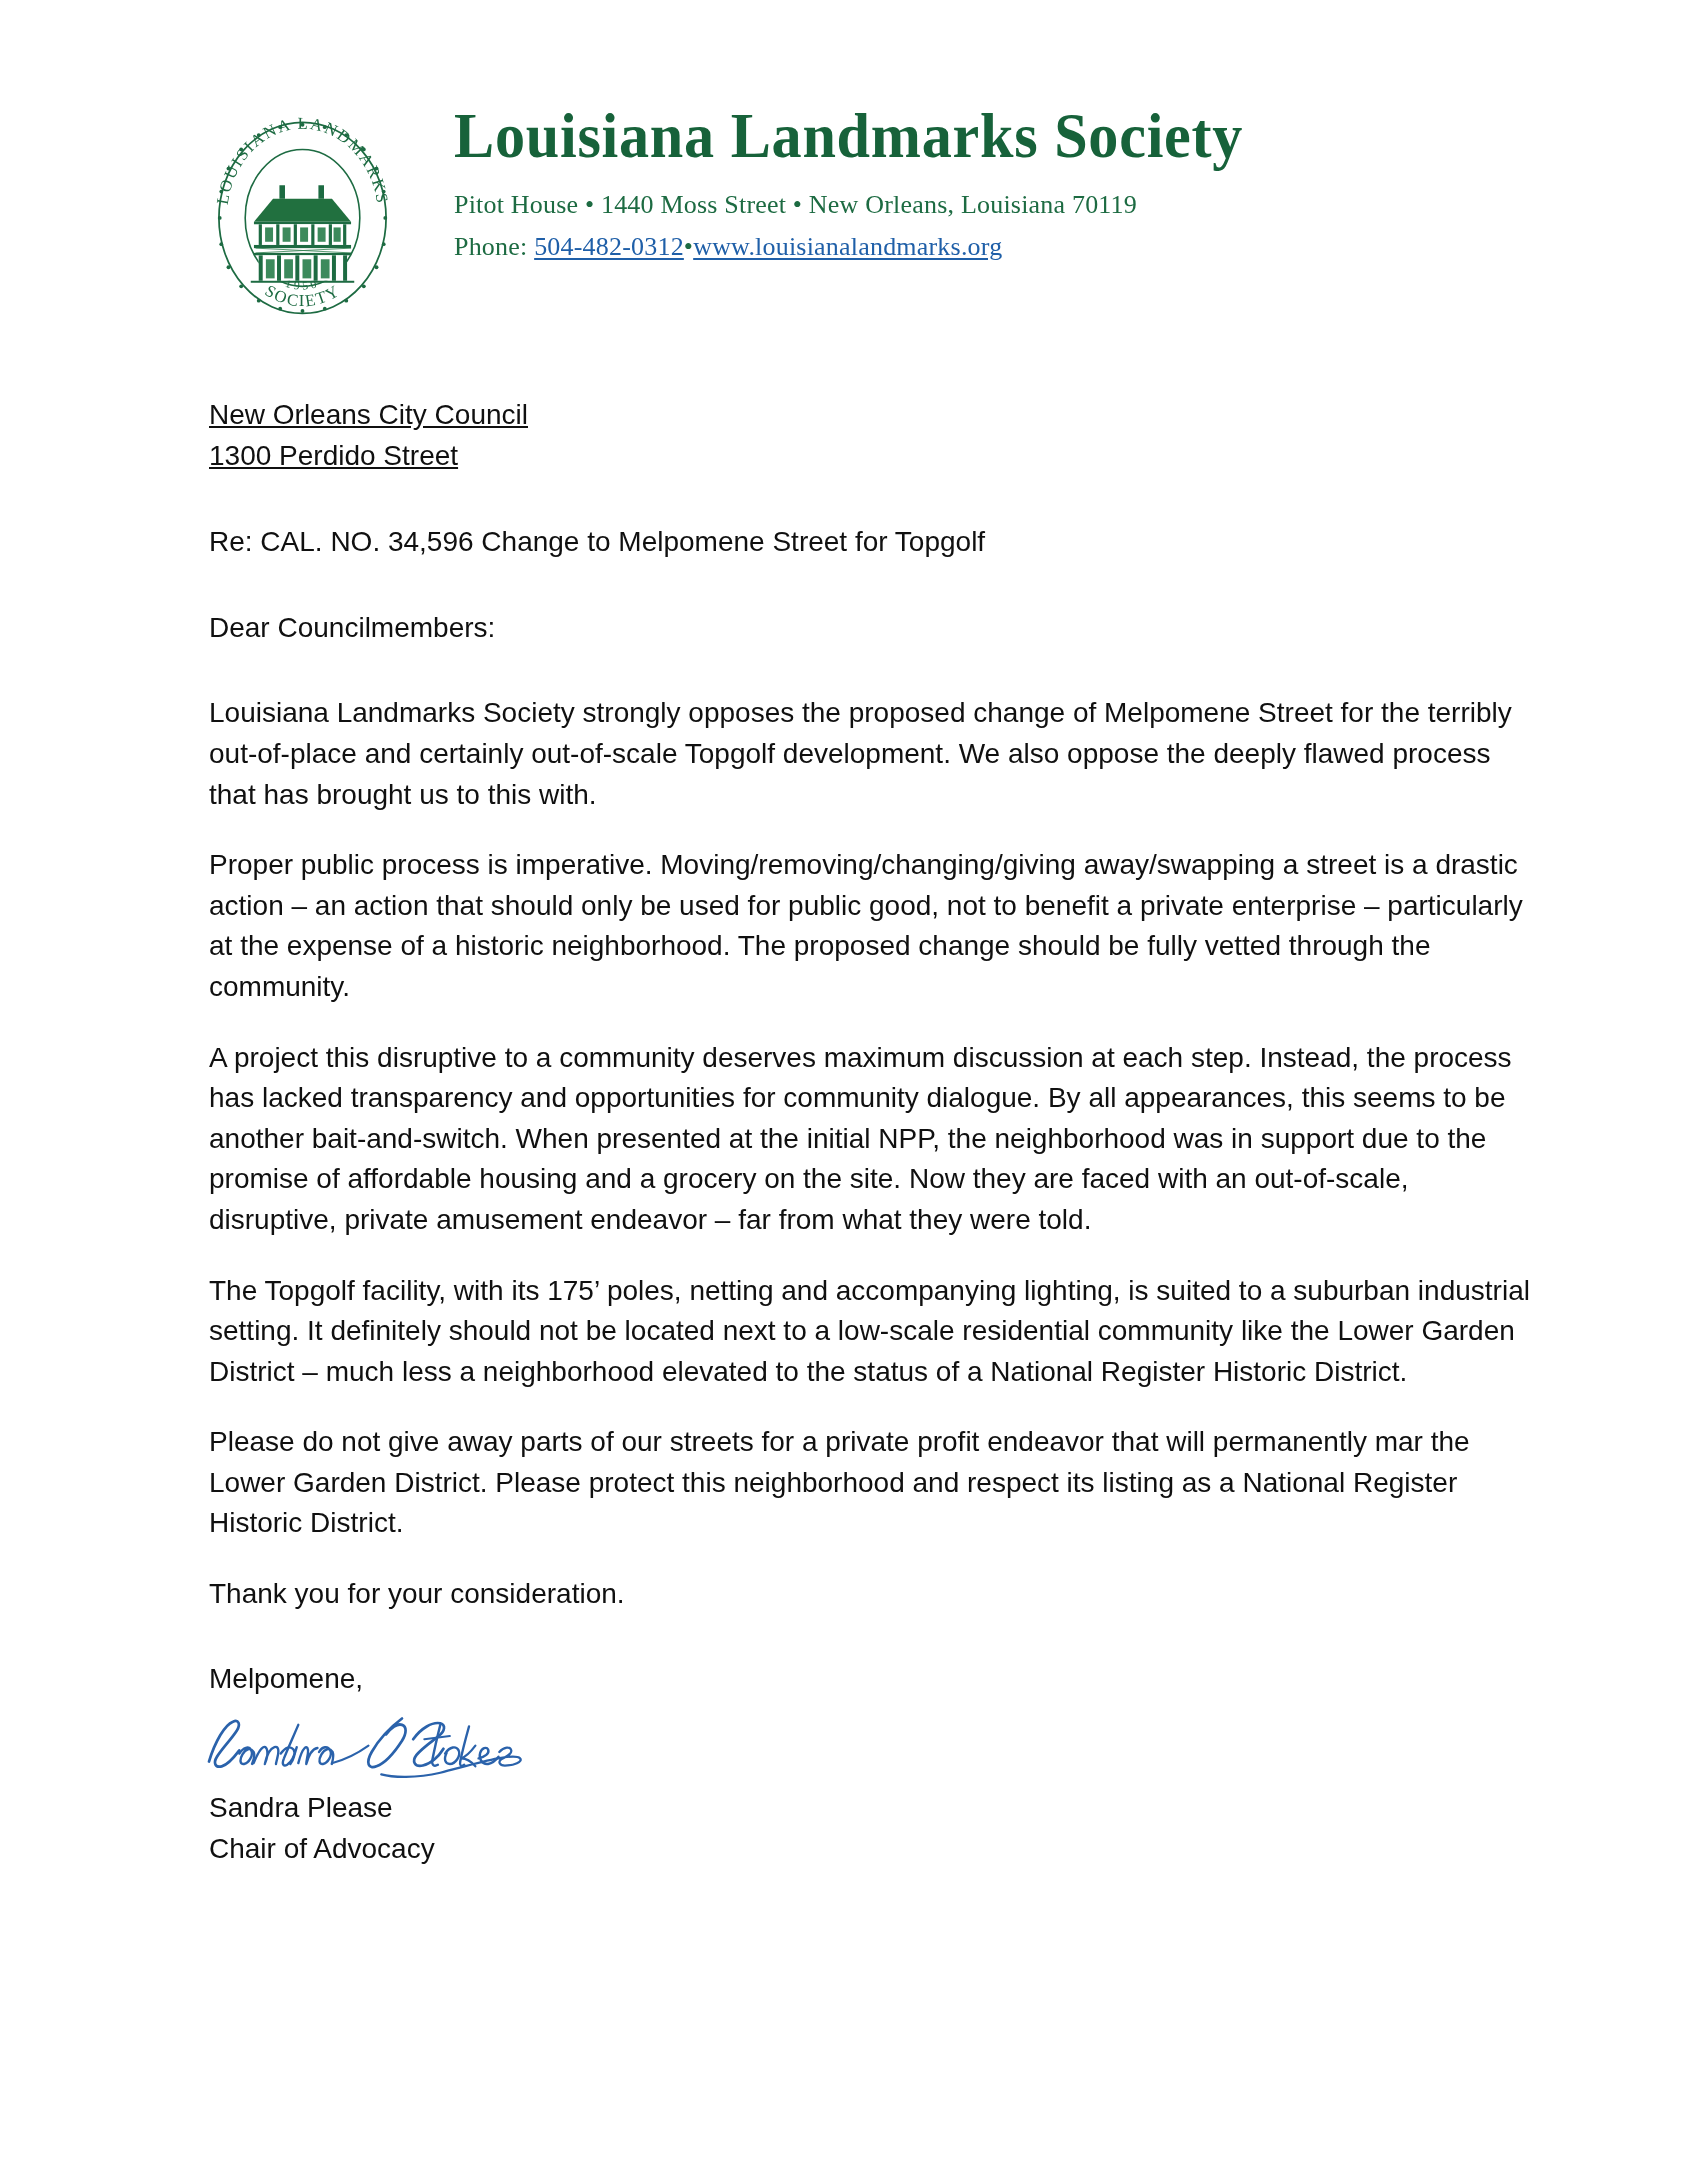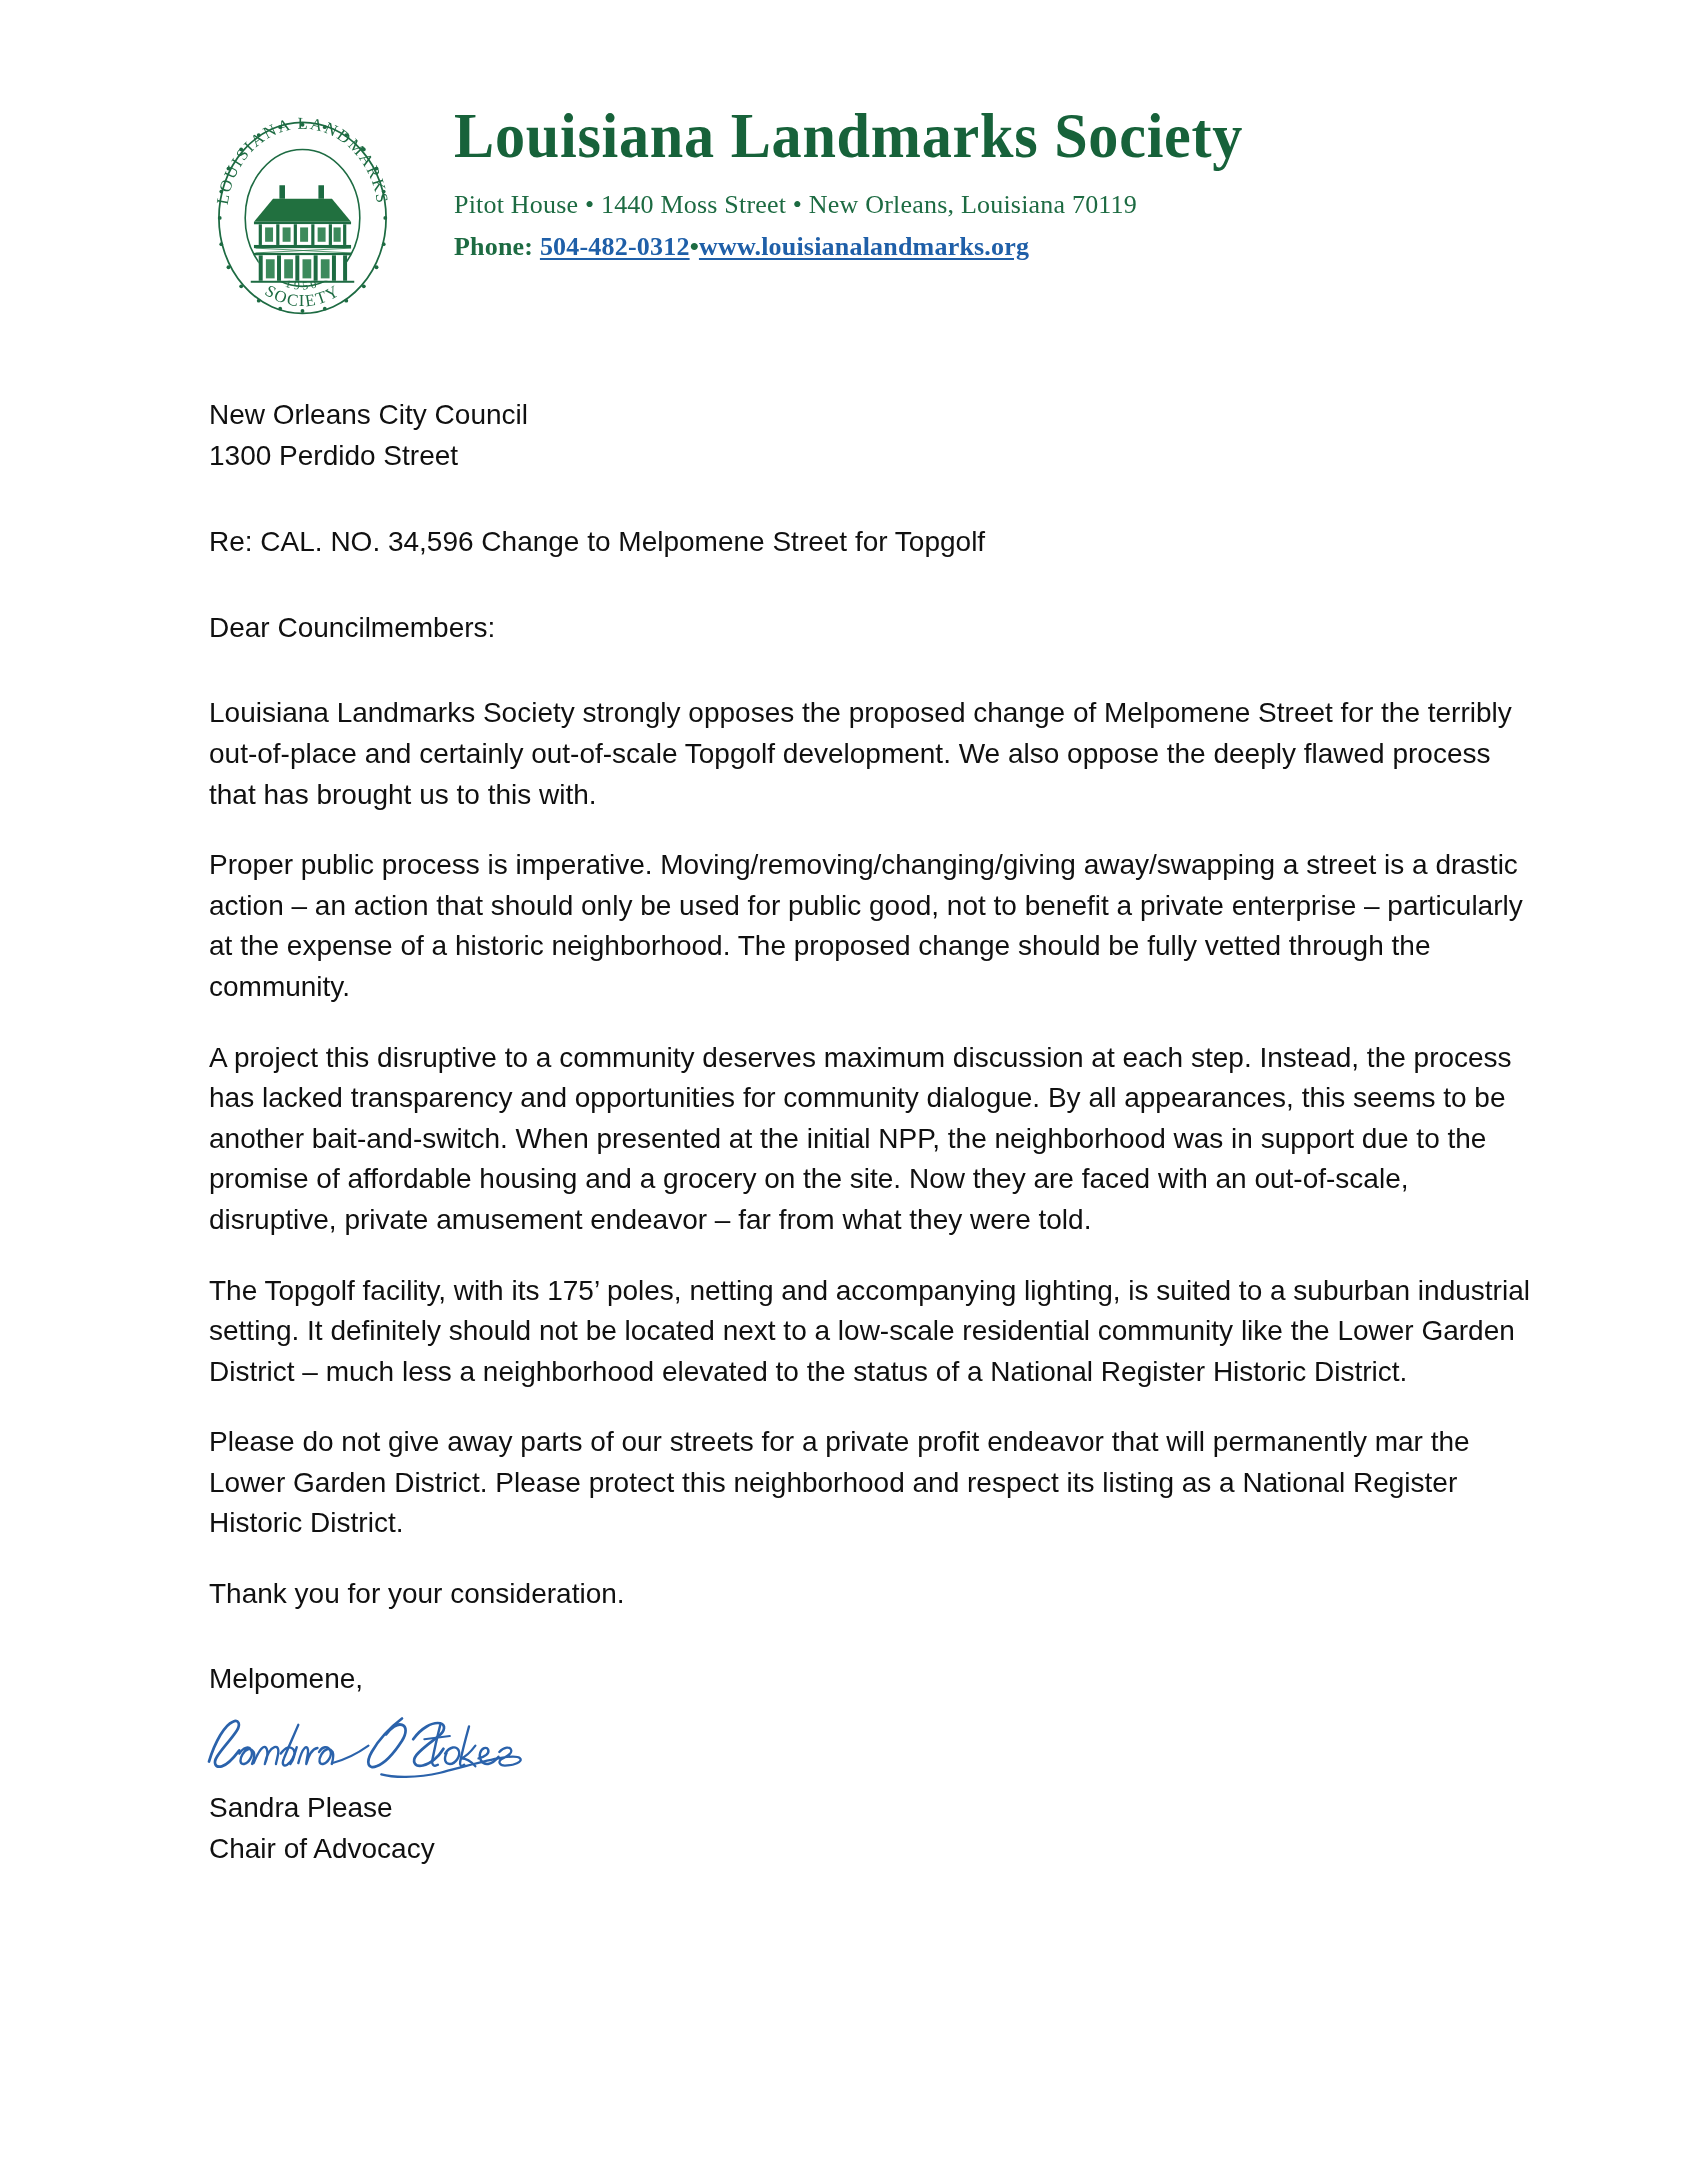--- a/index.html
+++ b/index.html
@@ -75,21 +75,20 @@
   }
 
   .org-phone-line {
     font-family: "Liberation Serif", serif;
     font-size: 26px;
     line-height: 1.42;
     color: #1d6b42;
     white-space: nowrap;
     margin-top: 4.8px;
     letter-spacing: 0.2px;
-    font-weight: bold;
   }
   .lnk {
     color: #1f5fa8;
     text-decoration: underline;
     text-underline-offset: 3.2px;
   }
 
   
   .letter-body {
     position: absolute;
@@ -99,21 +98,21 @@
     font-family: "Liberation Sans", sans-serif;
     font-size: 28px;
     line-height: 1.45;
     color: #101010;
   }
 
   .blk { margin: 0 0 0 0; }
 
   .date-line { margin-bottom: 48px; }
 
-  .addr-line { display: block; }
+  .addr-line { display: block; text-decoration: underline; }
   .addr-block { margin-bottom: 46px; }
 
   .re-line { margin-bottom: 45px; }
 
   .salutation { margin-bottom: 45px; }
 
   .para {
     margin: 0 0 30px 0;
     text-align: left;
   }

